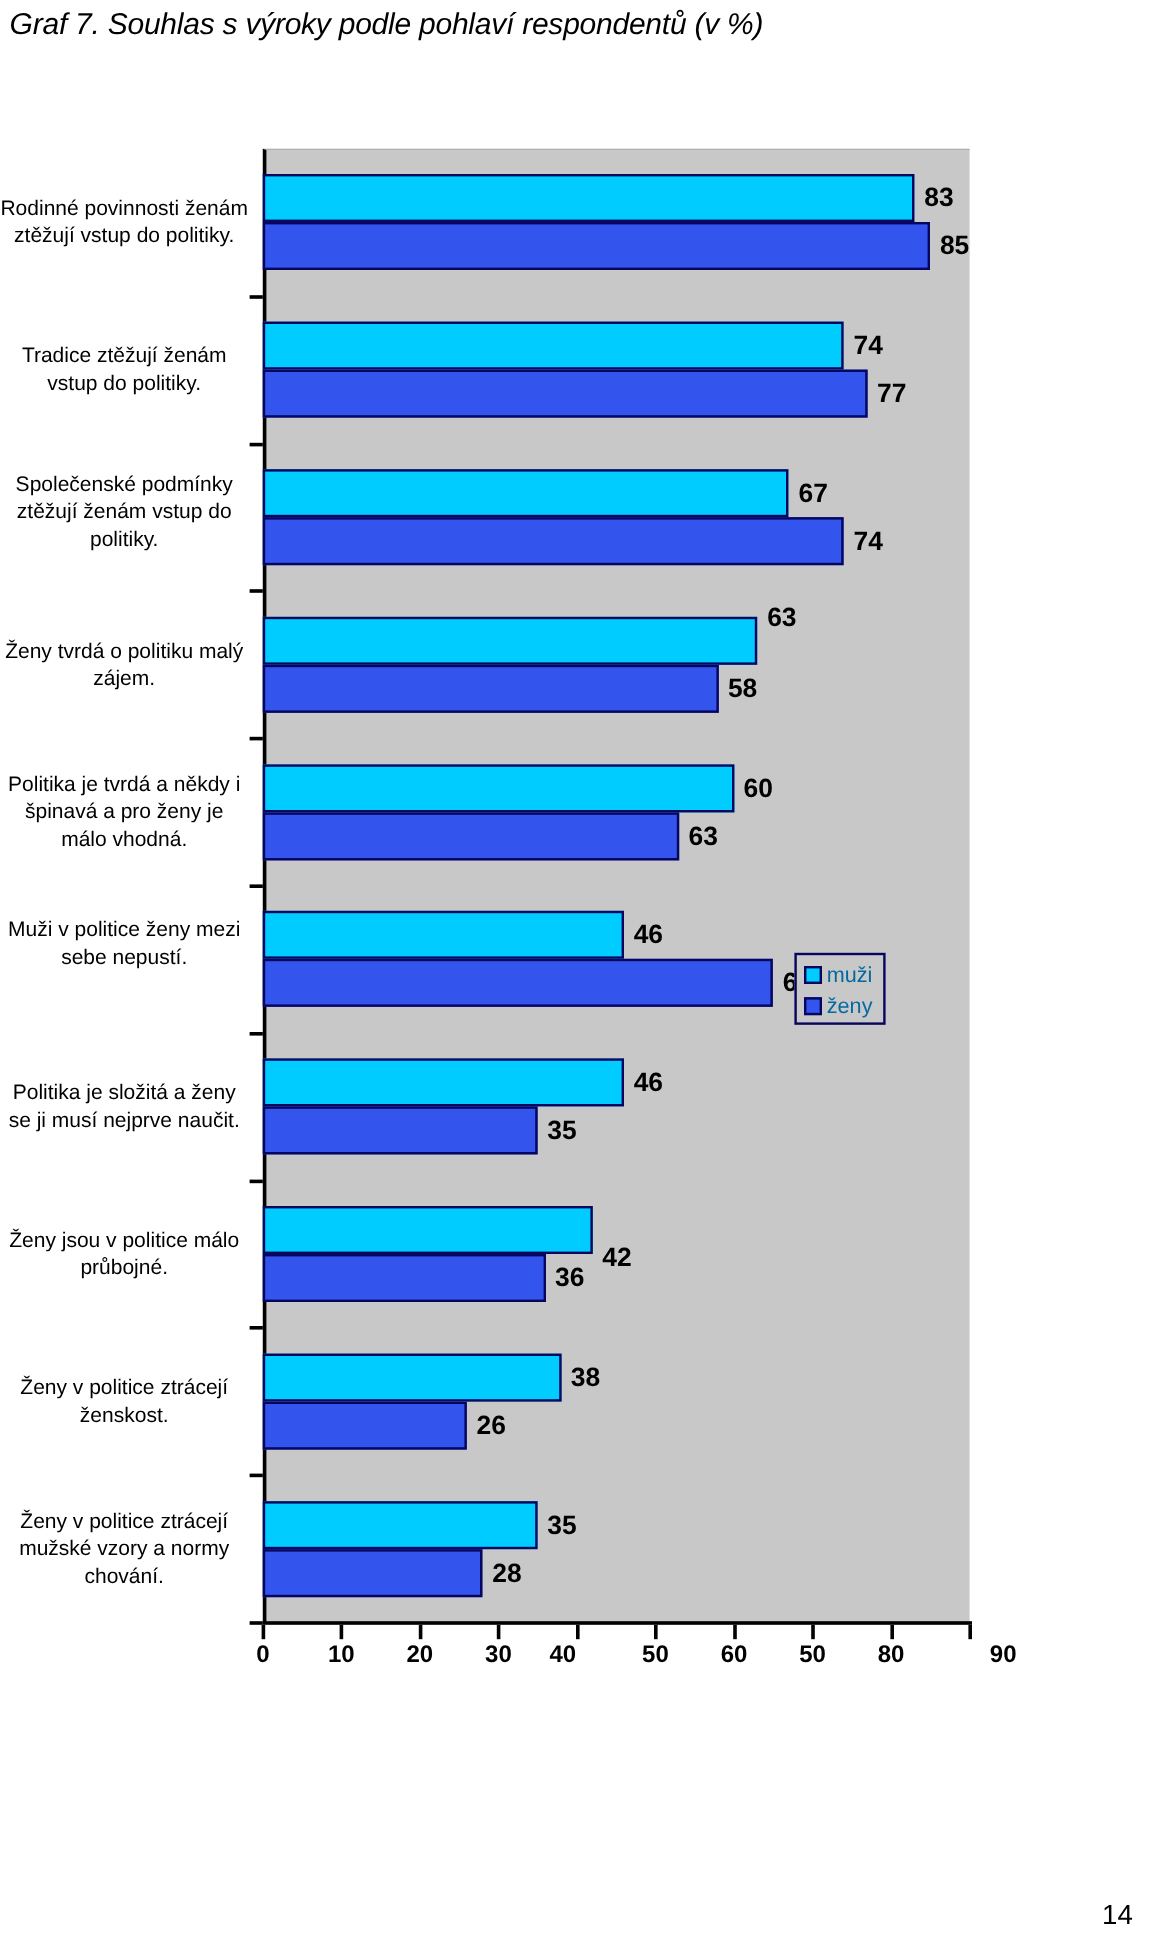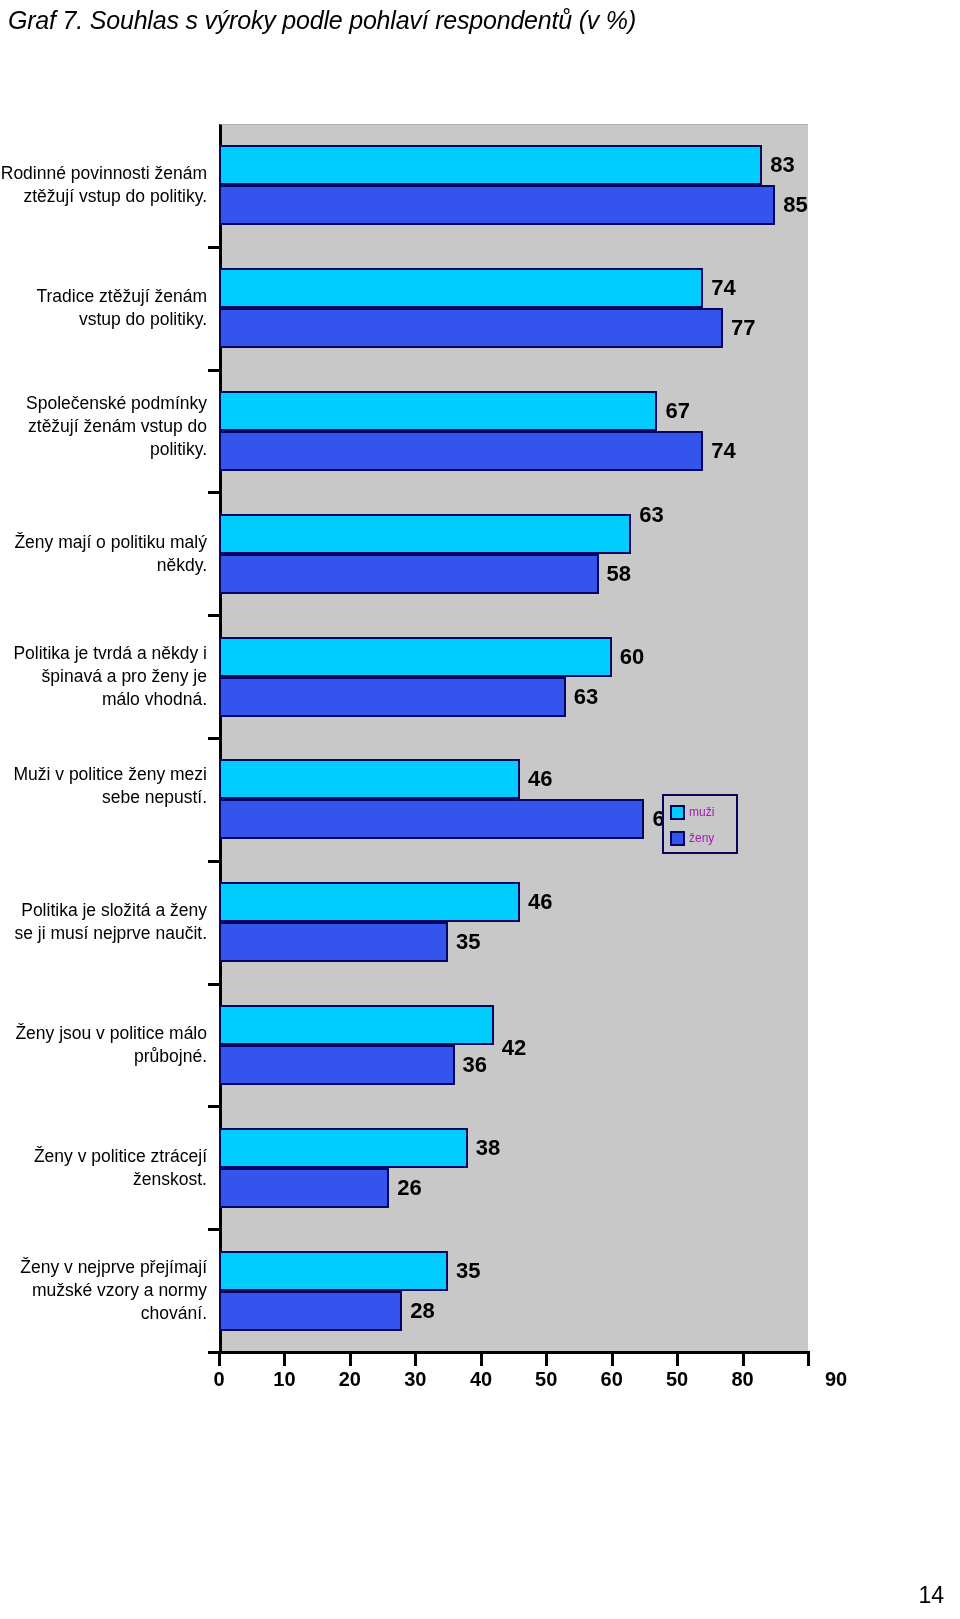--- a/index.html
+++ b/index.html
@@ -61,21 +61,21 @@
   
   .cat-row {
     position: absolute;
     left: 0;
     width: 830px;
   }
   .cat-label {
     position: absolute;
     left: 0px;
     width: 207px;
-    text-align: right;
+    text-align: center;
     font-size: 17.5px;
     line-height: 23px;
     color: #000000;
     font-family: "Liberation Sans", sans-serif;
   }
   
   .cat-tick {
     position: absolute;
     left: 208px;
     width: 11px;
@@ -123,22 +123,22 @@
     width: 15px;
     height: 15px;
     border: 2px solid #06065e;
     box-sizing: border-box;
     margin-right: 4px;
     flex: 0 0 auto;
   }
   .legend-swatch.men { background: #00ccff; }
   .legend-swatch.women { background: #3355ee; }
   .legend-label {
-    font-size: 12px;
-    color: #a21caf;
+    font-size: 18px;
+    color: #0369a1;
   }
 
   
   #xaxis {
     position: absolute;
     left: 0px;
     top: 1236px;
     width: 830px;
     height: 50px;
   }
@@ -196,21 +196,21 @@
       </div>
       <div class="cat-row" style="top: 0px;">
         <div class="cat-label" style="top: 274px;">Společenské podmínky ztěžují ženám vstup do politiky.</div>
         <div class="cat-tick" style="top: 373.4px;"></div>
         <div class="bar men" style="top: 273px; width: 438.478px;"></div>
         <div class="bar-value" style="left: 665.478px; top: 273px;">67</div>
         <div class="bar women" style="top: 313px; width: 484.289px;"></div>
         <div class="bar-value" style="left: 711.289px; top: 313px;">74</div>
       </div>
       <div class="cat-row" style="top: 0px;">
-        <div class="cat-label" style="top: 412.8px;">Ženy mají o politiku malý někdy.</div>
+        <div class="cat-label" style="top: 412.8px;">Ženy tvrdá o politiku malý zájem.</div>
         <div class="cat-tick" style="top: 496.2px;"></div>
         <div class="bar men" style="top: 395.8px; width: 412.3px;"></div>
         <div class="bar-value" style="left: 639.3px; top: 377px;">63</div>
         <div class="bar women" style="top: 435.8px; width: 379.578px;"></div>
         <div class="bar-value" style="left: 606.578px; top: 435.8px;">58</div>
       </div>
       <div class="cat-row" style="top: 0px;">
         <div class="cat-label" style="top: 524.1px;">Politika je tvrdá a někdy i špinavá a pro ženy je málo vhodná.</div>
         <div class="cat-tick" style="top: 619px;"></div>
         <div class="bar men" style="top: 518.6px; width: 392.667px;"></div>
@@ -244,21 +244,21 @@
       </div>
       <div class="cat-row" style="top: 0px;">
         <div class="cat-label" style="top: 1026.8px;">Ženy v politice ztrácejí ženskost.</div>
         <div class="cat-tick" style="top: 1110.2px;"></div>
         <div class="bar men" style="top: 1009.8px; width: 248.689px;"></div>
         <div class="bar-value" style="left: 475.689px; top: 1009.8px;">38</div>
         <div class="bar women" style="top: 1049.8px; width: 170.156px;"></div>
         <div class="bar-value" style="left: 397.156px; top: 1049.8px;">26</div>
       </div>
       <div class="cat-row" style="top: 0px;">
-        <div class="cat-label" style="top: 1138.1px;">Ženy v nejprve přejímají mužské vzory a normy chování.</div>
+        <div class="cat-label" style="top: 1138.1px;">Ženy v politice ztrácejí mužské vzory a normy chování.</div>
         <div class="cat-tick" style="top: 1233px;"></div>
         <div class="bar men" style="top: 1132.6px; width: 229.056px;"></div>
         <div class="bar-value" style="left: 456.056px; top: 1132.6px;">35</div>
         <div class="bar women" style="top: 1172.6px; width: 183.244px;"></div>
         <div class="bar-value" style="left: 410.244px; top: 1172.6px;">28</div>
       </div>
     </div>
 
   <div id="legend">
     <div class="legend-item">
@@ -274,21 +274,21 @@
   <div id="xaxis">
       <div class="x-tick" style="left: 218px;"></div>
       <div class="x-tick-label" style="left: 219px;">0</div>
       <div class="x-tick" style="left: 283.444px;"></div>
       <div class="x-tick-label" style="left: 284.444px;">10</div>
       <div class="x-tick" style="left: 348.889px;"></div>
       <div class="x-tick-label" style="left: 349.889px;">20</div>
       <div class="x-tick" style="left: 414.333px;"></div>
       <div class="x-tick-label" style="left: 415.333px;">30</div>
       <div class="x-tick" style="left: 479.778px;"></div>
-      <div class="x-tick-label" style="left: 481px;">40</div>
+      <div class="x-tick-label" style="left: 469px;">40</div>
       <div class="x-tick" style="left: 545.222px;"></div>
       <div class="x-tick-label" style="left: 546.222px;">50</div>
       <div class="x-tick" style="left: 610.667px;"></div>
       <div class="x-tick-label" style="left: 611.667px;">60</div>
       <div class="x-tick" style="left: 676.111px;"></div>
       <div class="x-tick-label" style="left: 677.111px;">50</div>
       <div class="x-tick" style="left: 741.556px;"></div>
       <div class="x-tick-label" style="left: 742.556px;">80</div>
       <div class="x-tick" style="left: 807px;"></div>
       <div class="x-tick-label" style="left: 808px; margin-left: 28px;">90</div>

